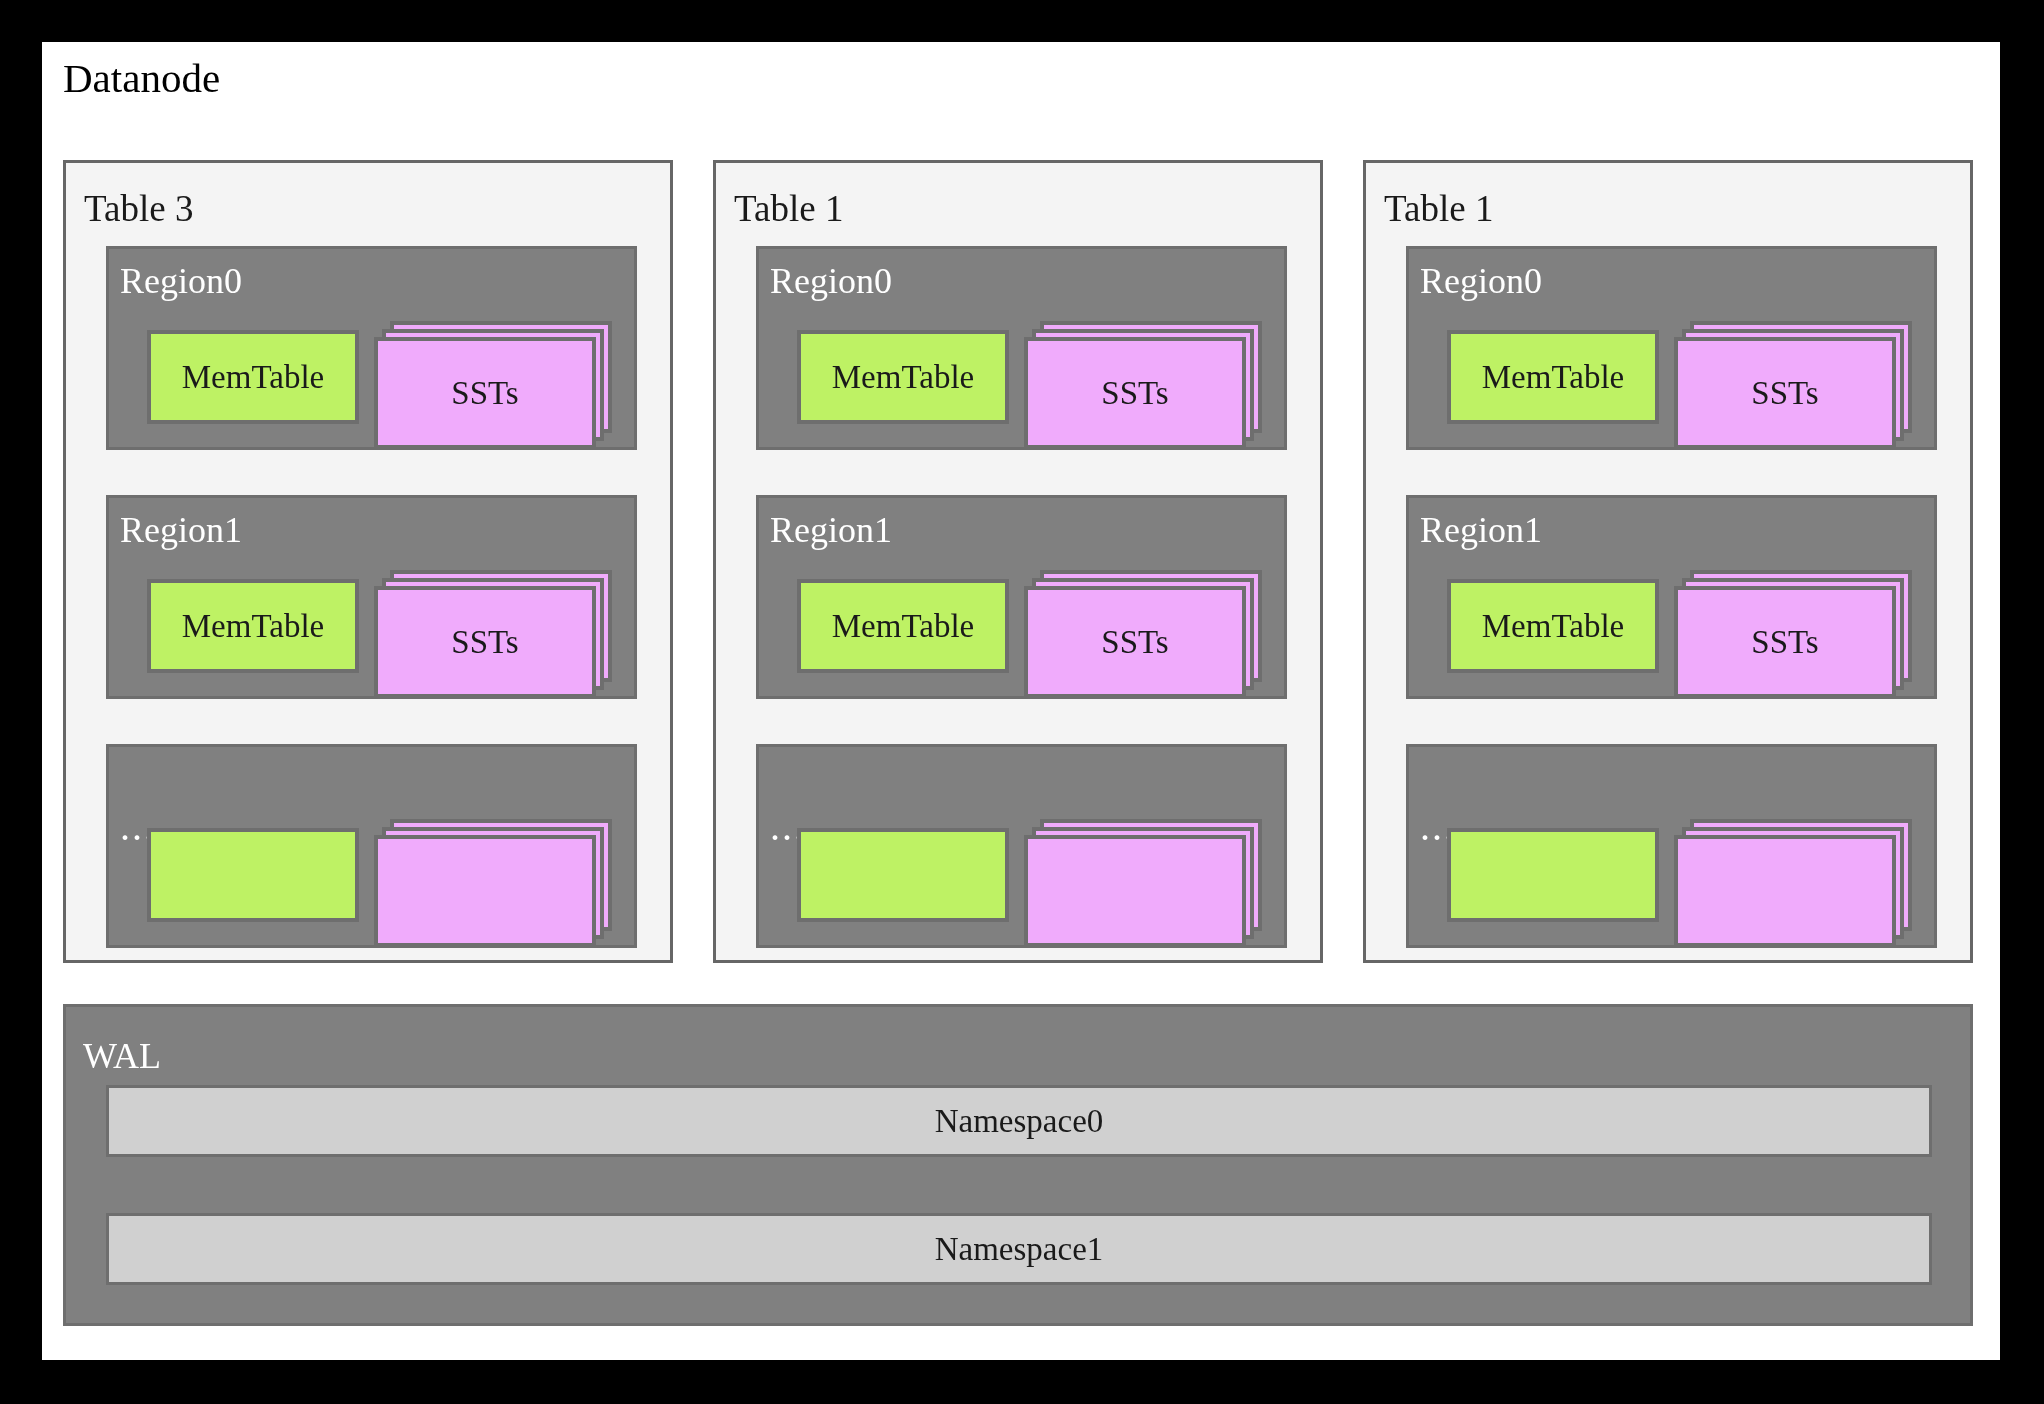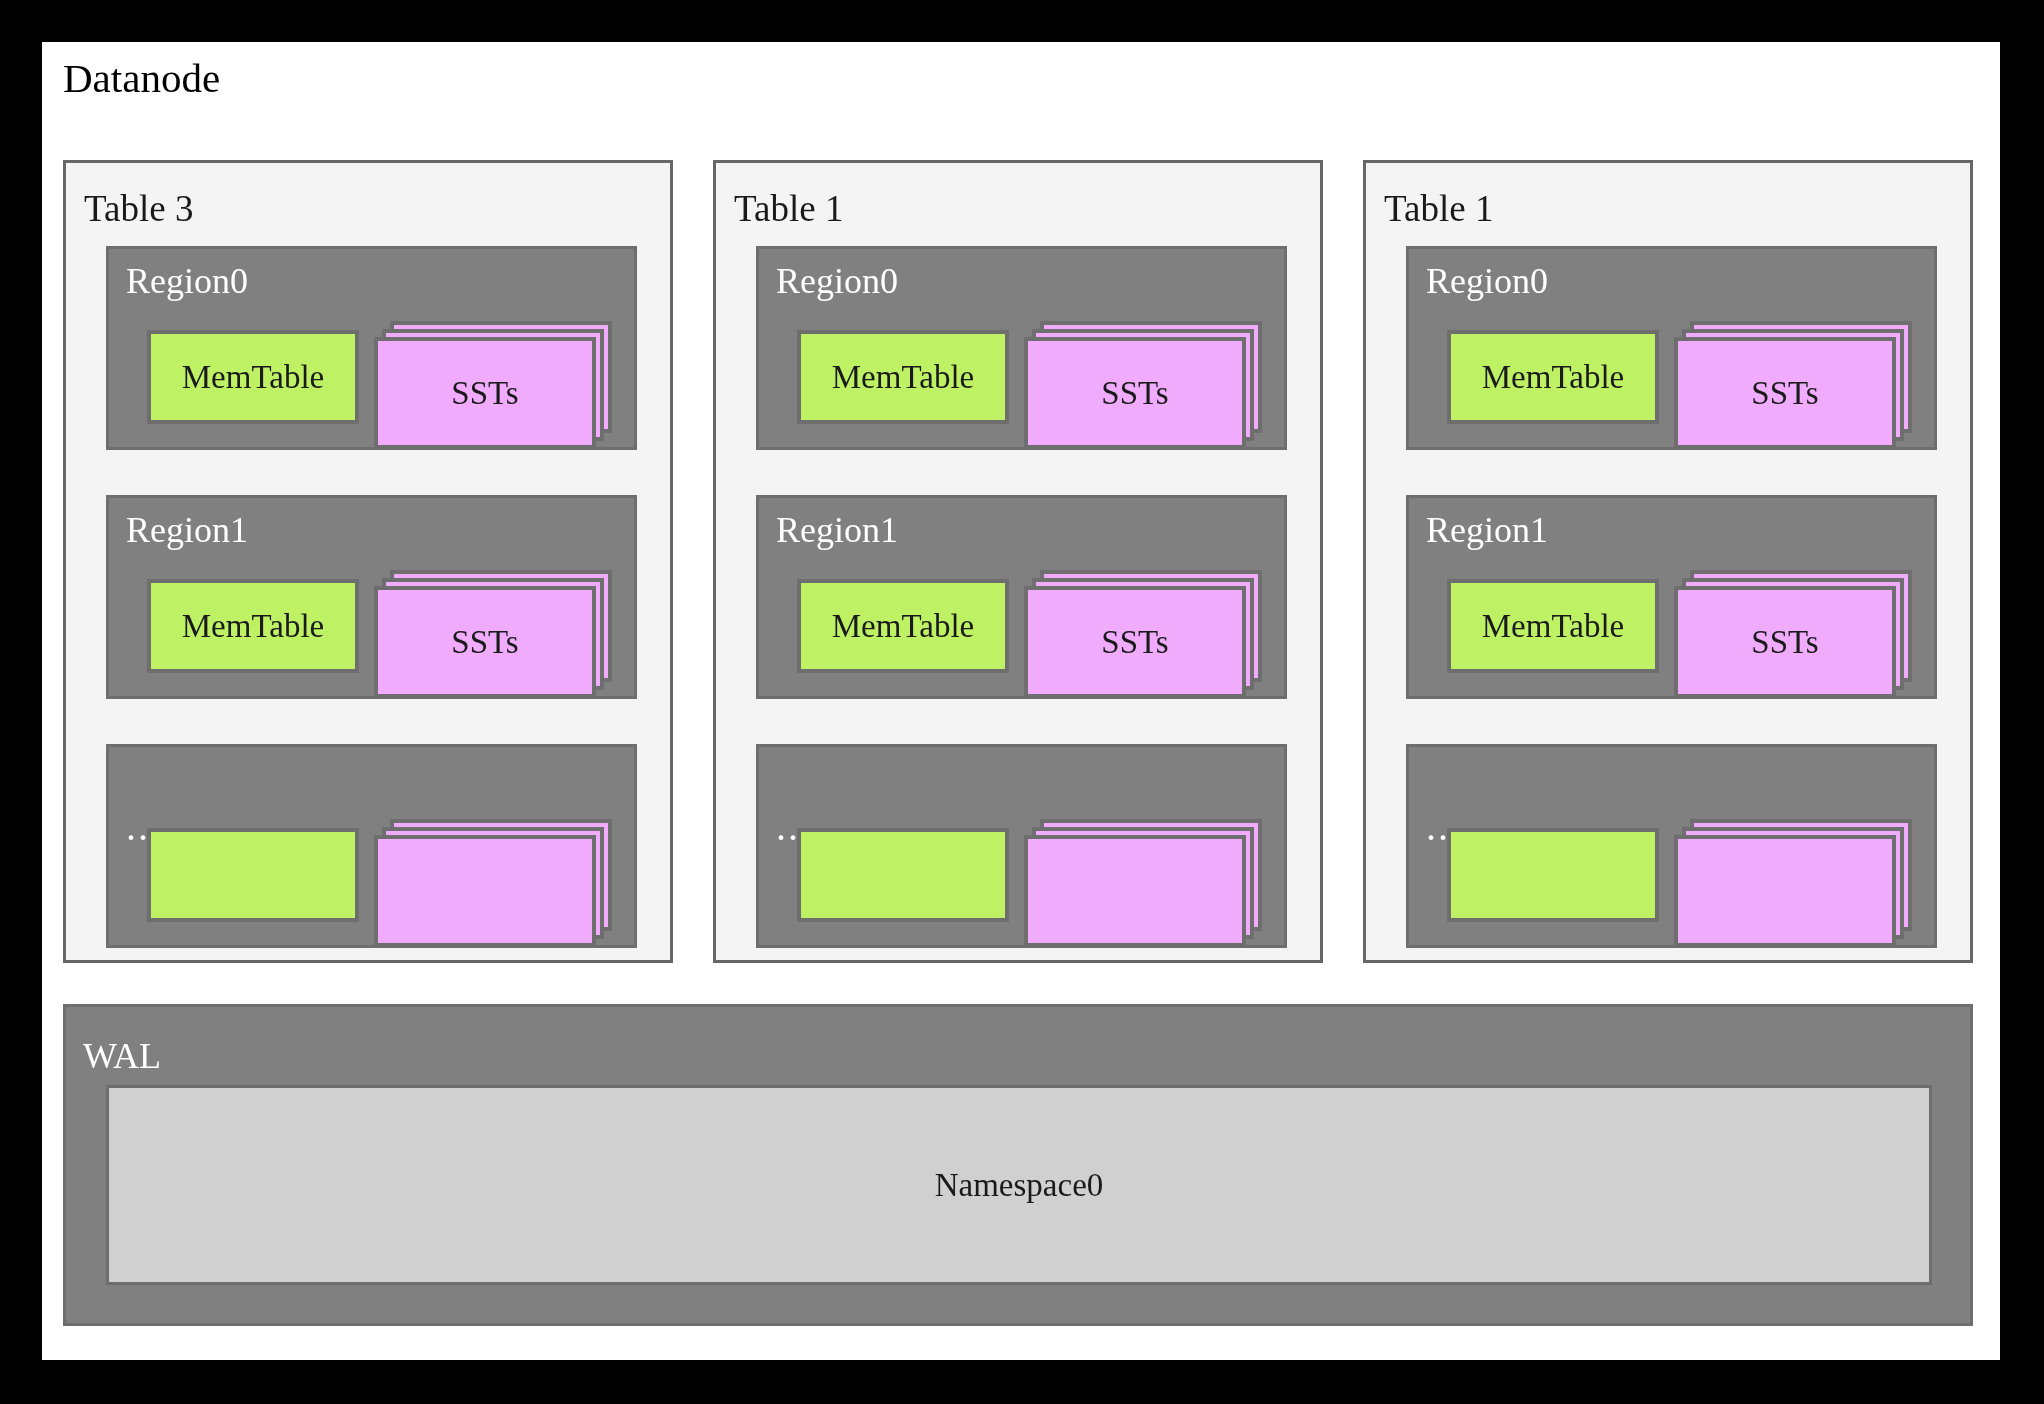--- a/index.html
+++ b/index.html
@@ -81,21 +81,21 @@
     position: relative;
     height: 204px;
     background: #808080;
     border: 3px solid #6e6e6e;
     box-sizing: border-box;
     flex: 0 0 auto;
   }
 
   .region-label {
     position: absolute;
-    left: 17px;
+    left: 11px;
     top: 14px;
     font-size: 36px;
     line-height: 1;
     color: #ffffff;
     white-space: nowrap;
   }
 
   .region-label.is-ellipsis {
     top: 60px;
     font-size: 40px;
@@ -398,16 +398,19 @@
     </div>
 
   </div>
 
   <div id="wal-bar">
     <div id="wal-label">WAL</div>
     <div id="namespaces-row">
       <div class="namespace-box">
         <span class="namespace-label">Namespace0</span>
       </div>
+      <div class="namespace-box">
+        <span class="namespace-label">Namespace1</span>
+      </div>
     </div>
   </div>
 
 </div>
 
 </body></html>

